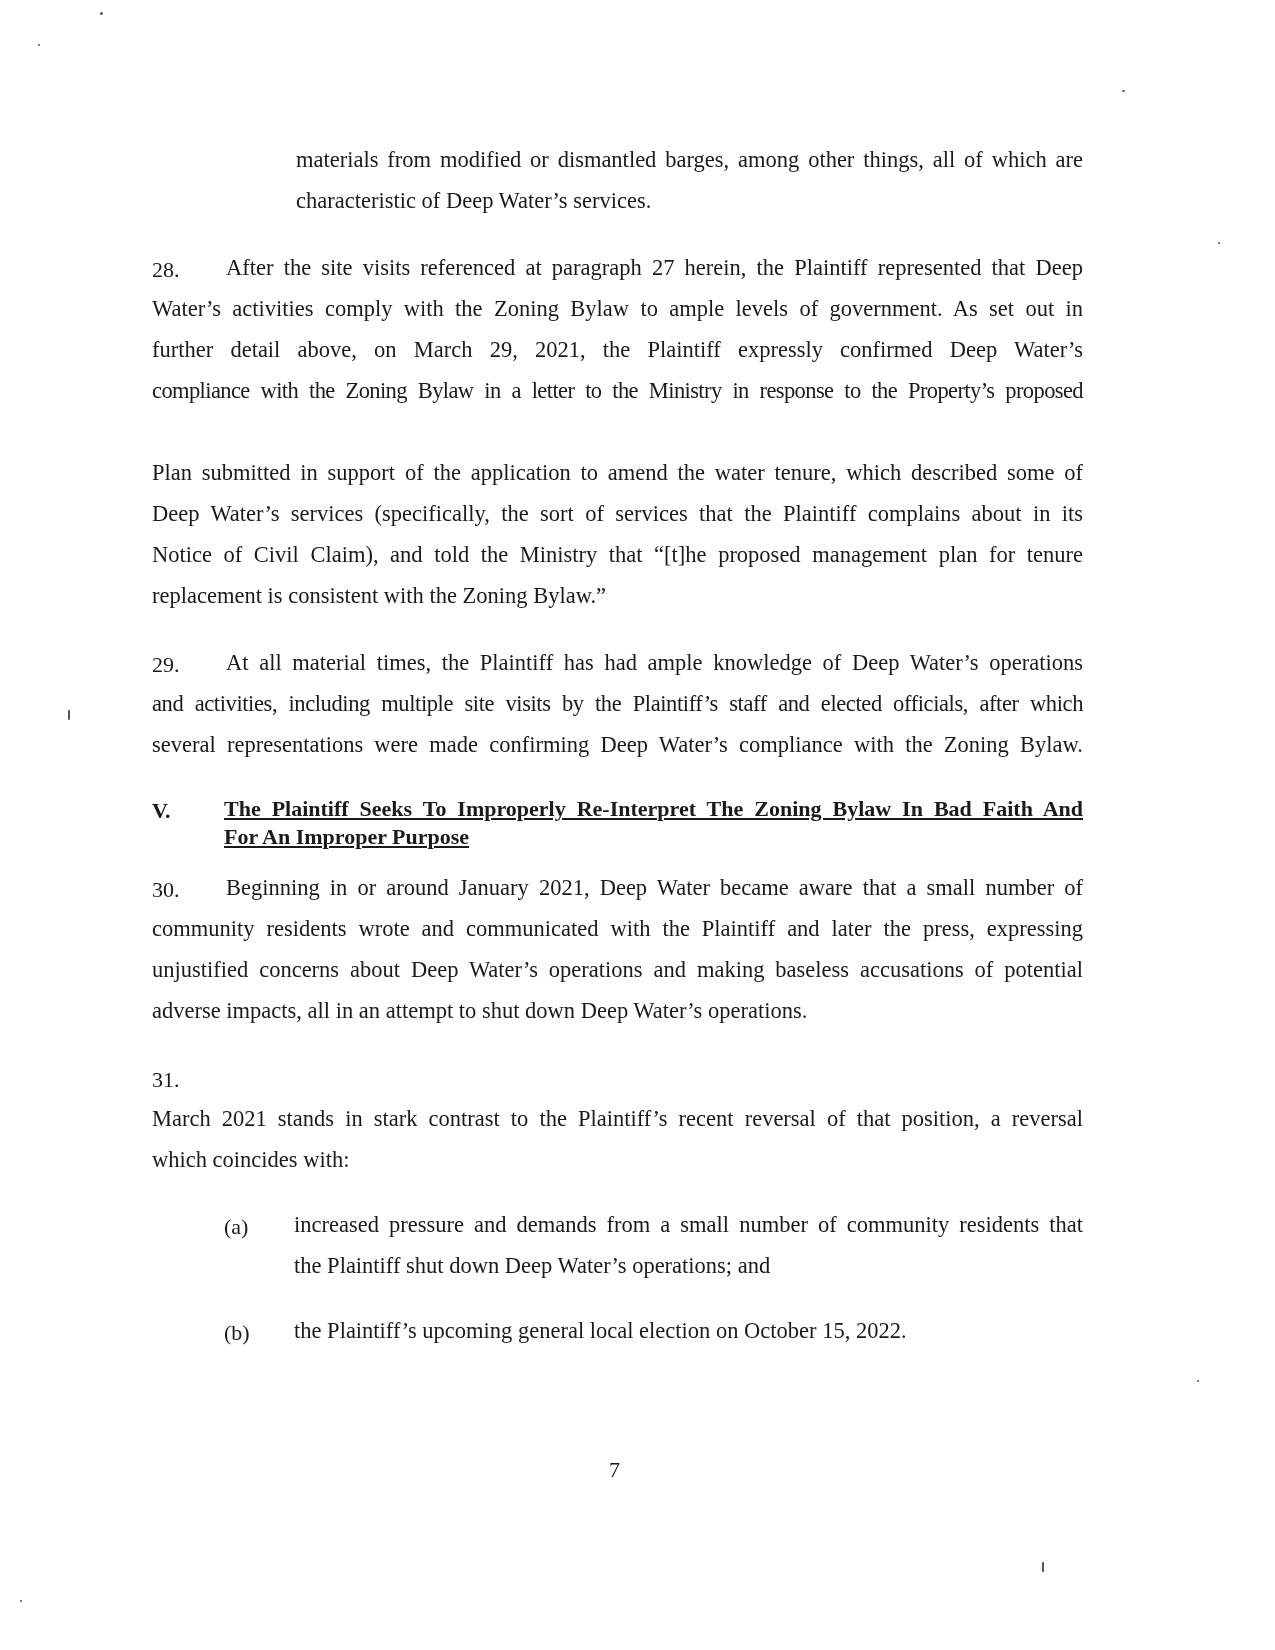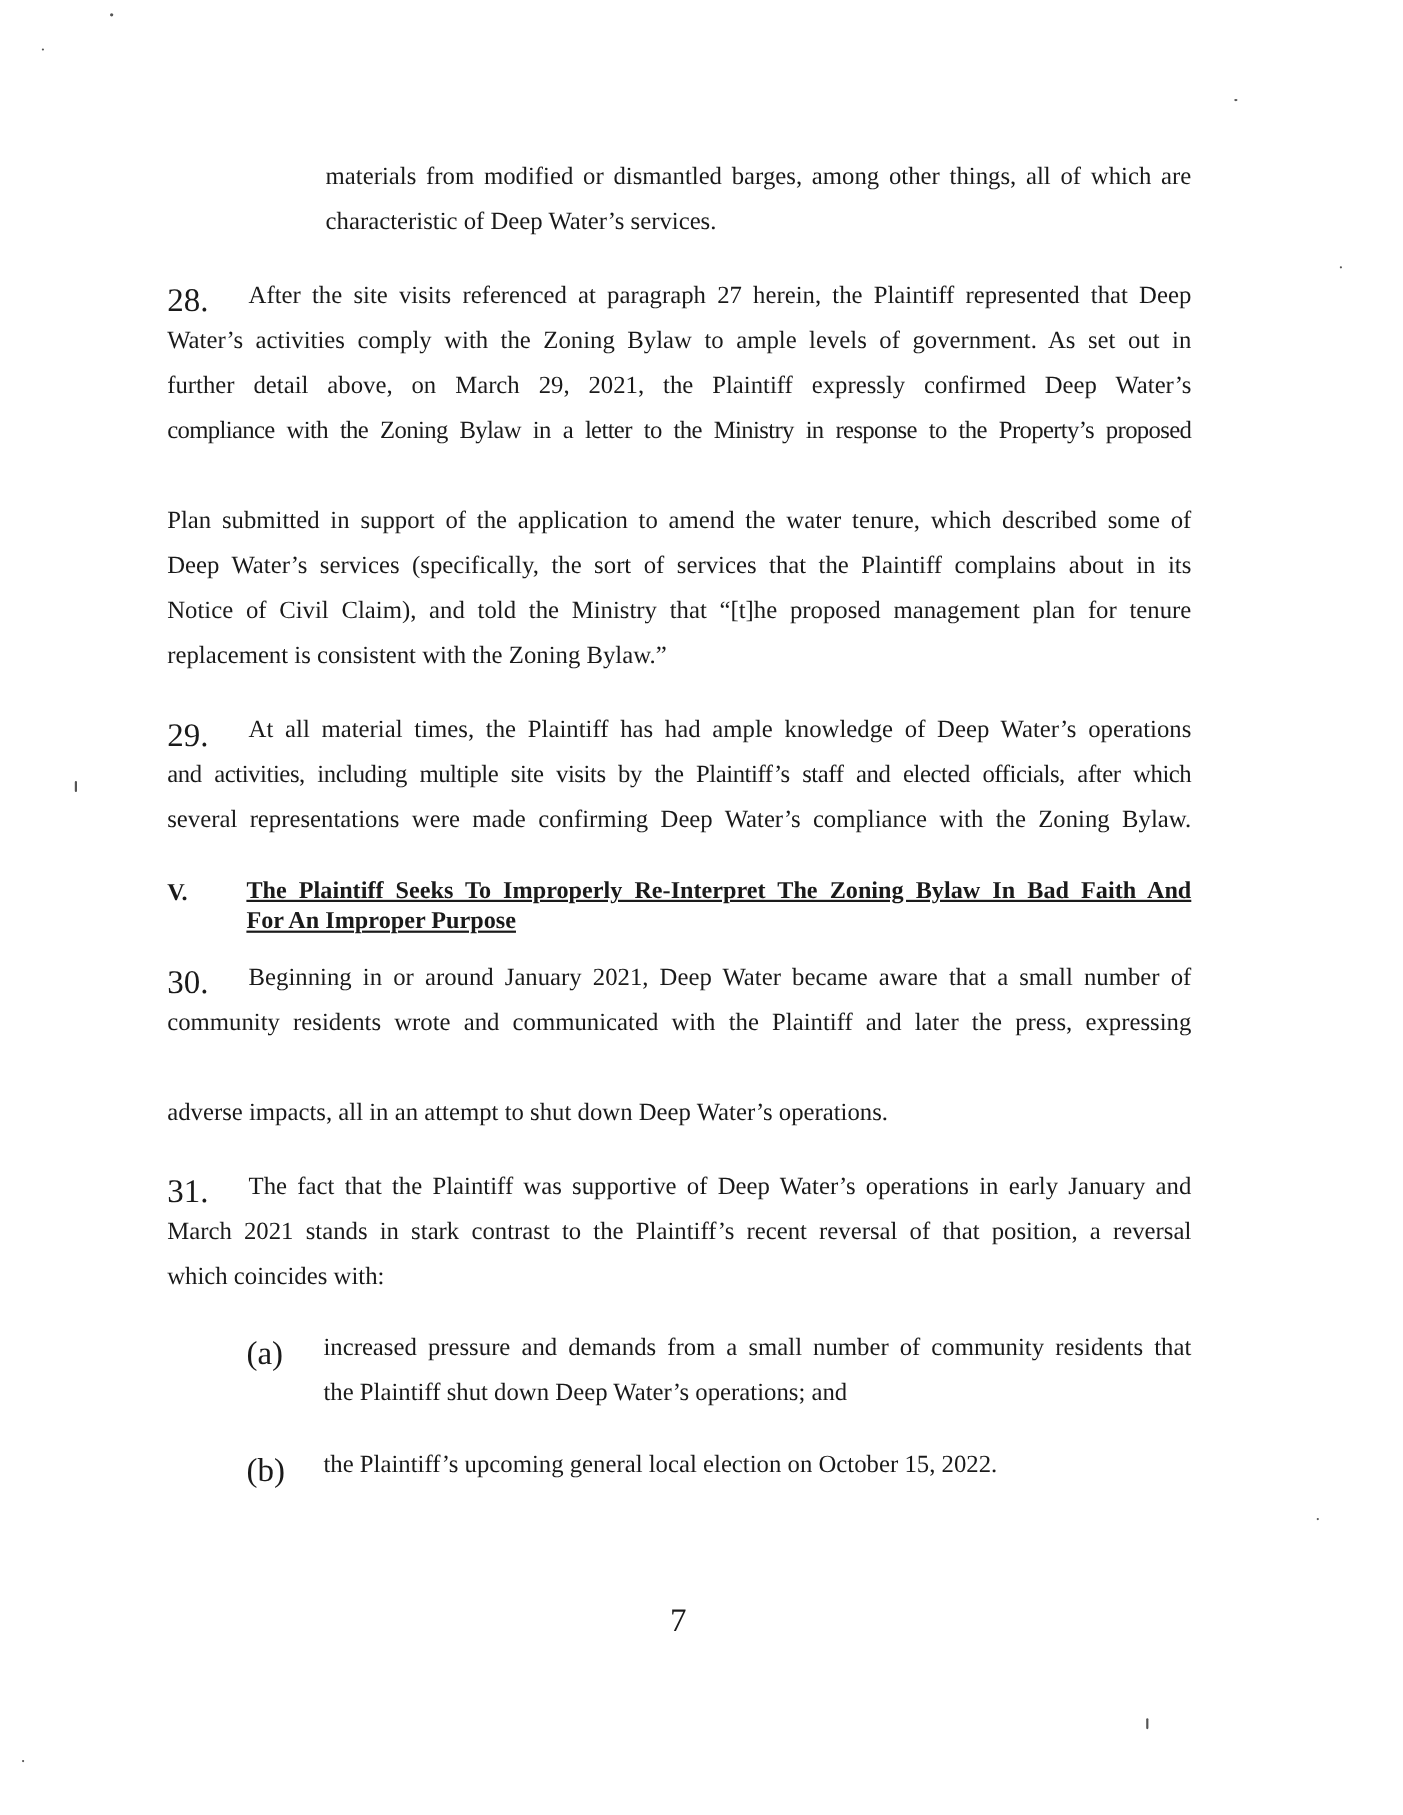--- a/index.html
+++ b/index.html
@@ -1,21 +1,21 @@
 <!DOCTYPE html>
 <html><head>
 <meta charset="utf-8">
 <style>
   html, body { margin: 0; padding: 0; background: #ffffff; }
   body { width: 1275px; height: 1650px; position: relative; overflow: hidden;
          font-family: "Liberation Serif", "DejaVu Serif", serif; color: #1a1a1a; }
   .page { position: absolute; left: 0; top: 0; width: 1150px; height: 1650px; }
   .line { position: absolute; font-size: 22.5px; line-height: 1; white-space: nowrap; }
   .just { text-align: justify; text-align-last: justify; }
-  .num { position: absolute; font-size: 30px; }
+  .num { position: absolute; font-size: 22px; }
   .heading { font-weight: bold; text-decoration: underline; font-size: 22px; }
   .speck { position: absolute; background: #555; border-radius: 50%; }
 </style>
 </head>
 <body>
 
 <div class="page">
 
   <div class="line just" style="left:296px; top:149px; width:787px;">materials from modified or dismantled barges, among other things, all of which are</div>
   <div class="line" style="left:296px; top:190px;">characteristic of Deep Water’s services.</div>
@@ -35,24 +35,24 @@
   <div class="line just" style="left:152px; top:693px; width:931px; letter-spacing:-0.4px;">and activities, including multiple site visits by the Plaintiff’s staff and elected officials, after which</div>
   <div class="line just" style="left:152px; top:734px; width:931px;">several representations were made confirming Deep Water’s compliance with the Zoning Bylaw.</div>
 
   <div class="num heading" style="left:152px; top:798px; text-decoration:none;">V.</div>
   <div class="line heading just" style="left:224px; top:798px; width:859px;">The Plaintiff Seeks To Improperly Re-Interpret The Zoning Bylaw In Bad Faith And</div>
   <div class="line heading" style="left:224px; top:826px;text-align:right;">For An Improper Purpose</div>
 
   <div class="num" style="left:152px; top:877px;">30.</div>
   <div class="line just" style="left:226px; top:877px; width:857px;">Beginning in or around January 2021, Deep Water became aware that a small number of</div>
   <div class="line just" style="left:152px; top:918px; width:931px;">community residents wrote and communicated with the Plaintiff and later the press, expressing</div>
+  <div class="line just" style="left:152px; top:959px; width:931px;">unjustified concerns about Deep Water’s operations and making baseless accusations of potential</div>
   <div class="line" style="left:152px; top:1000px;">adverse impacts, all in an attempt to shut down Deep Water’s operations.</div>
 
   <div class="num" style="left:152px; top:1067px;">31.</div>
-  <div class="line just" style="left:226px; top:1067px; width:857px;">The fact that the Plaintiff was supportive of Deep Water’s operations in early January and</div>
   <div class="line just" style="left:152px; top:1108px; width:931px;">March 2021 stands in stark contrast to the Plaintiff’s recent reversal of that position, a reversal</div>
   <div class="line" style="left:152px; top:1149px;">which coincides with:</div>
 
   <div class="num" style="left:224px; top:1214px;">(a)</div>
   <div class="line just" style="left:294px; top:1214px; width:789px;">increased pressure and demands from a small number of community residents that</div>
   <div class="line" style="left:294px; top:1255px;">the Plaintiff shut down Deep Water’s operations; and</div>
 
   <div class="num" style="left:224px; top:1320px;">(b)</div>
   <div class="line" style="left:294px; top:1320px;">the Plaintiff’s upcoming general local election on October 15, 2022.</div>
 

